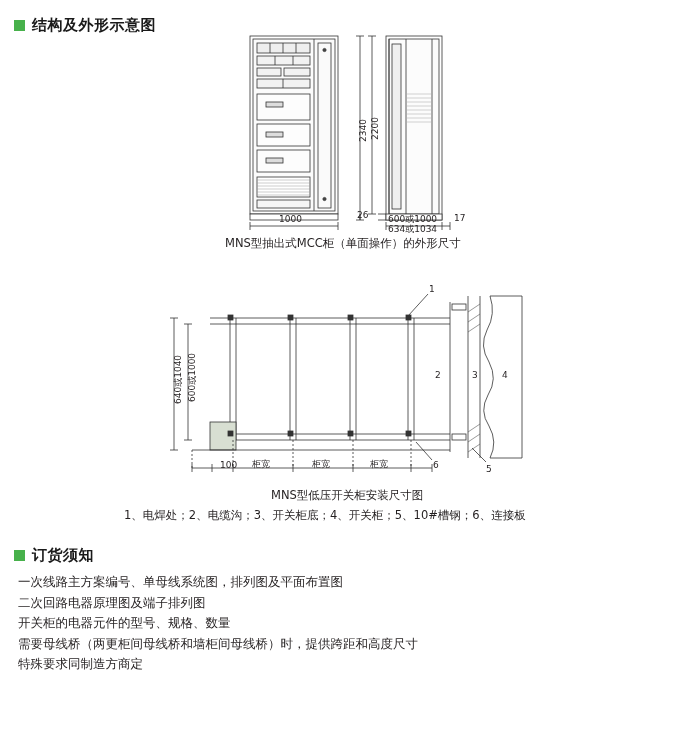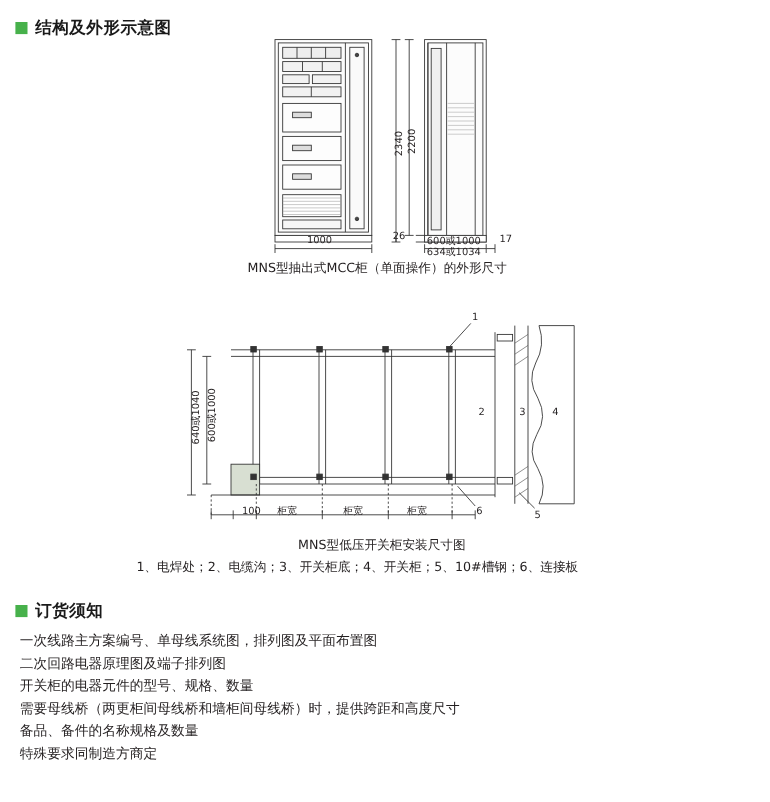--- a/index.html
+++ b/index.html
@@ -299,17 +299,16 @@
   <div class="section-head head3">
     <span class="sq"></span>
     <span class="section-title">订货须知</span>
   </div>
 
   <div class="notes">
     <div>一次线路主方案编号、单母线系统图，排列图及平面布置图</div>
     <div>二次回路电器原理图及端子排列图</div>
     <div>开关柜的电器元件的型号、规格、数量</div>
     <div>需要母线桥（两更柜间母线桥和墙柜间母线桥）时，提供跨距和高度尺寸</div>
-    <div>备品、备件的名称规格及数量</div>
     <div>特殊要求同制造方商定</div>
   </div>
 
 </div>
 
 </body></html>

